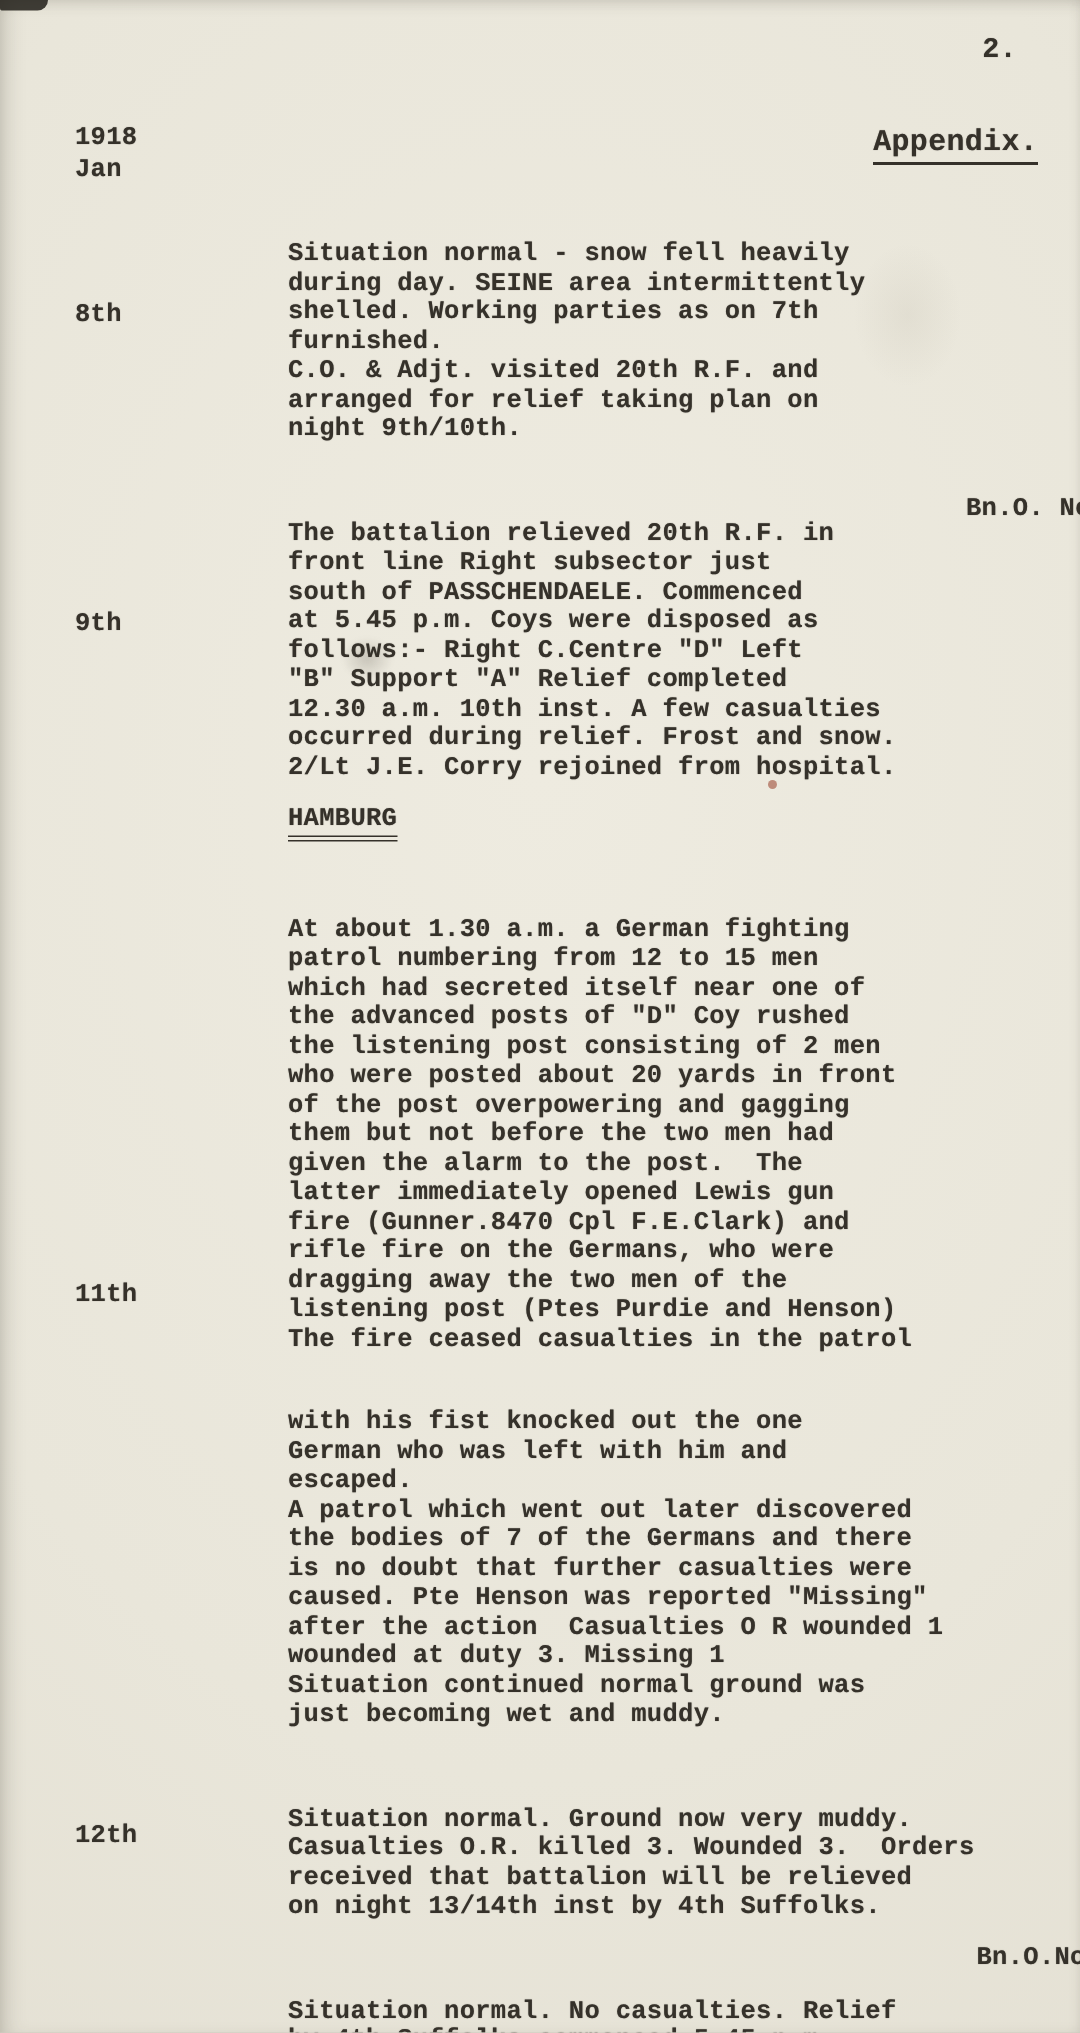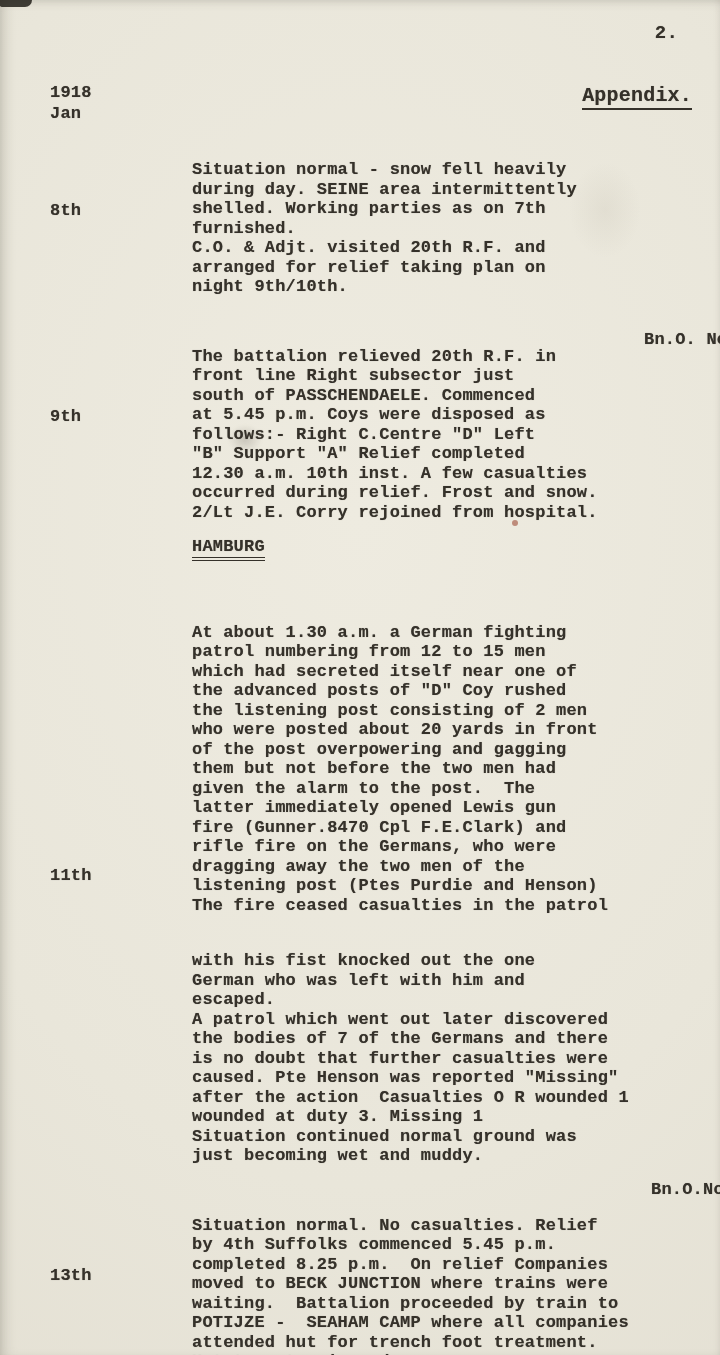--- a/index.html
+++ b/index.html
@@ -48,21 +48,21 @@
     margin-top: 36px;
   }
   .entry .line { line-height: 19.5px; white-space: pre-wrap; }
   .strike {
     text-decoration: line-through;
     text-decoration-thickness: 2.5px;
   }
   .sidenote { position: absolute; white-space: nowrap; line-height: 19.5px; }
   .sidenote.no6 { top: 19.5px; left: 420px; margin-left: 32px; }
   .sidenote.no7 { top: 0; left: 459px; }
-  .heading-row { margin-bottom: 26px; }
+  .heading-row { margin-bottom: 14px; }
   .section-heading {
     display: inline-block;
     border-bottom: 4px double #35312a;
     padding-bottom: 0px;
     line-height: 19.5px;
   }
   
   .smudge-top-left {
     position: absolute; left: 0; top: 0; width: 32px; height: 7px;
     background: #211e19; opacity: .85; border-radius: 0 0 8px 2px;
@@ -161,20 +161,29 @@
 the bodies of 7 of the Germans and there
 is no doubt that further casualties were
 caused. Pte Henson was reported "Missing"
 after the action  Casualties O R wounded 1
 wounded at duty 3. Missing 1
 Situation continued normal ground was
 just becoming wet and muddy.</div>
       </div>
     </div>
 
+    <div class="entry">
+      <div class="date">12th</div>
+      <div class="body-wrap">
+        <div class="body">Situation normal. Ground now very muddy.
+Casualties O.R. killed 3. Wounded 3.  Orders
+received that battalion will be relieved
+on night 13/14th inst by 4th Suffolks.</div>
+      </div>
+    </div>
 
     <div class="entry">
       <div class="date">13th</div>
       <div class="body-wrap">
         <div class="body">Situation normal. No casualties. Relief
 by 4th Suffolks commenced 5.45 p.m.
 completed 8.25 p.m.  On relief Companies
 moved to BECK JUNCTION where trains were
 waiting.  Battalion proceeded by train to
 POTIJZE -  SEAHAM CAMP where all companies

